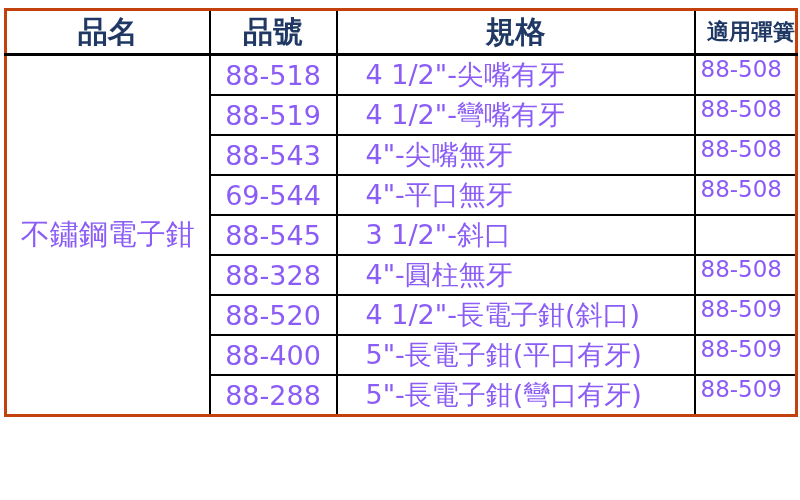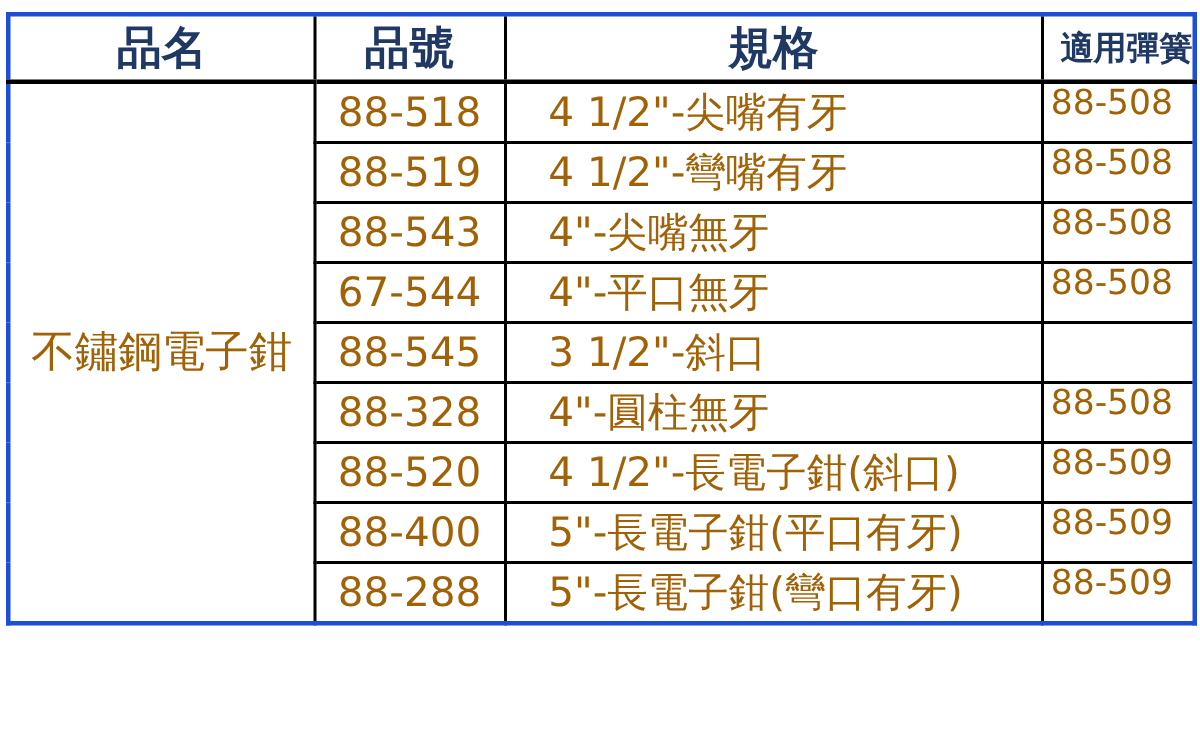--- a/index.html
+++ b/index.html
@@ -20,39 +20,39 @@
     width: 791px;
     border-collapse: collapse;
     table-layout: fixed;
     background: #ffffff;
   }
   .spec-table th, .spec-table td {
     border: 2px solid #000000;
     overflow: hidden;
     white-space: nowrap;
   }
-  .spec-table { border: 3px solid #1d4ed8; }
+  .spec-table { border: 3px solid #c2410c; }
   .spec-table thead tr { height: 45px; }
   .spec-table tbody tr { height: 40px; }
   .spec-table th {
     border-bottom: 3px solid #000000;
     color: #1F3864;
     font-weight: 600;
     text-align: center;
     vertical-align: middle;
     font-size: 30px;
   }
   .spec-table th.col-spring {
     font-size: 22px;
     font-weight: 600;
     letter-spacing: 0px;
     text-align: right;
   }
   .spec-table td {
-    color: #a16207;
+    color: #8b5cf6;
     vertical-align: middle;
   }
   td.cell-name {
     text-align: center;
     font-size: 29px;
   }
   td.cell-code {
     text-align: center;
     font-size: 27px;
   }
@@ -99,21 +99,21 @@
         <td class="cell-code">88-519</td>
         <td class="cell-spec">4 1/2"-彎嘴有牙</td>
         <td class="cell-spring">88-508</td>
       </tr>
       <tr>
         <td class="cell-code">88-543</td>
         <td class="cell-spec">4"-尖嘴無牙</td>
         <td class="cell-spring">88-508</td>
       </tr>
       <tr>
-        <td class="cell-code">67-544</td>
+        <td class="cell-code">69-544</td>
         <td class="cell-spec">4"-平口無牙</td>
         <td class="cell-spring">88-508</td>
       </tr>
       <tr>
         <td class="cell-code">88-545</td>
         <td class="cell-spec">3 1/2"-斜口</td>
         <td class="cell-spring"></td>
       </tr>
       <tr>
         <td class="cell-code">88-328</td>

